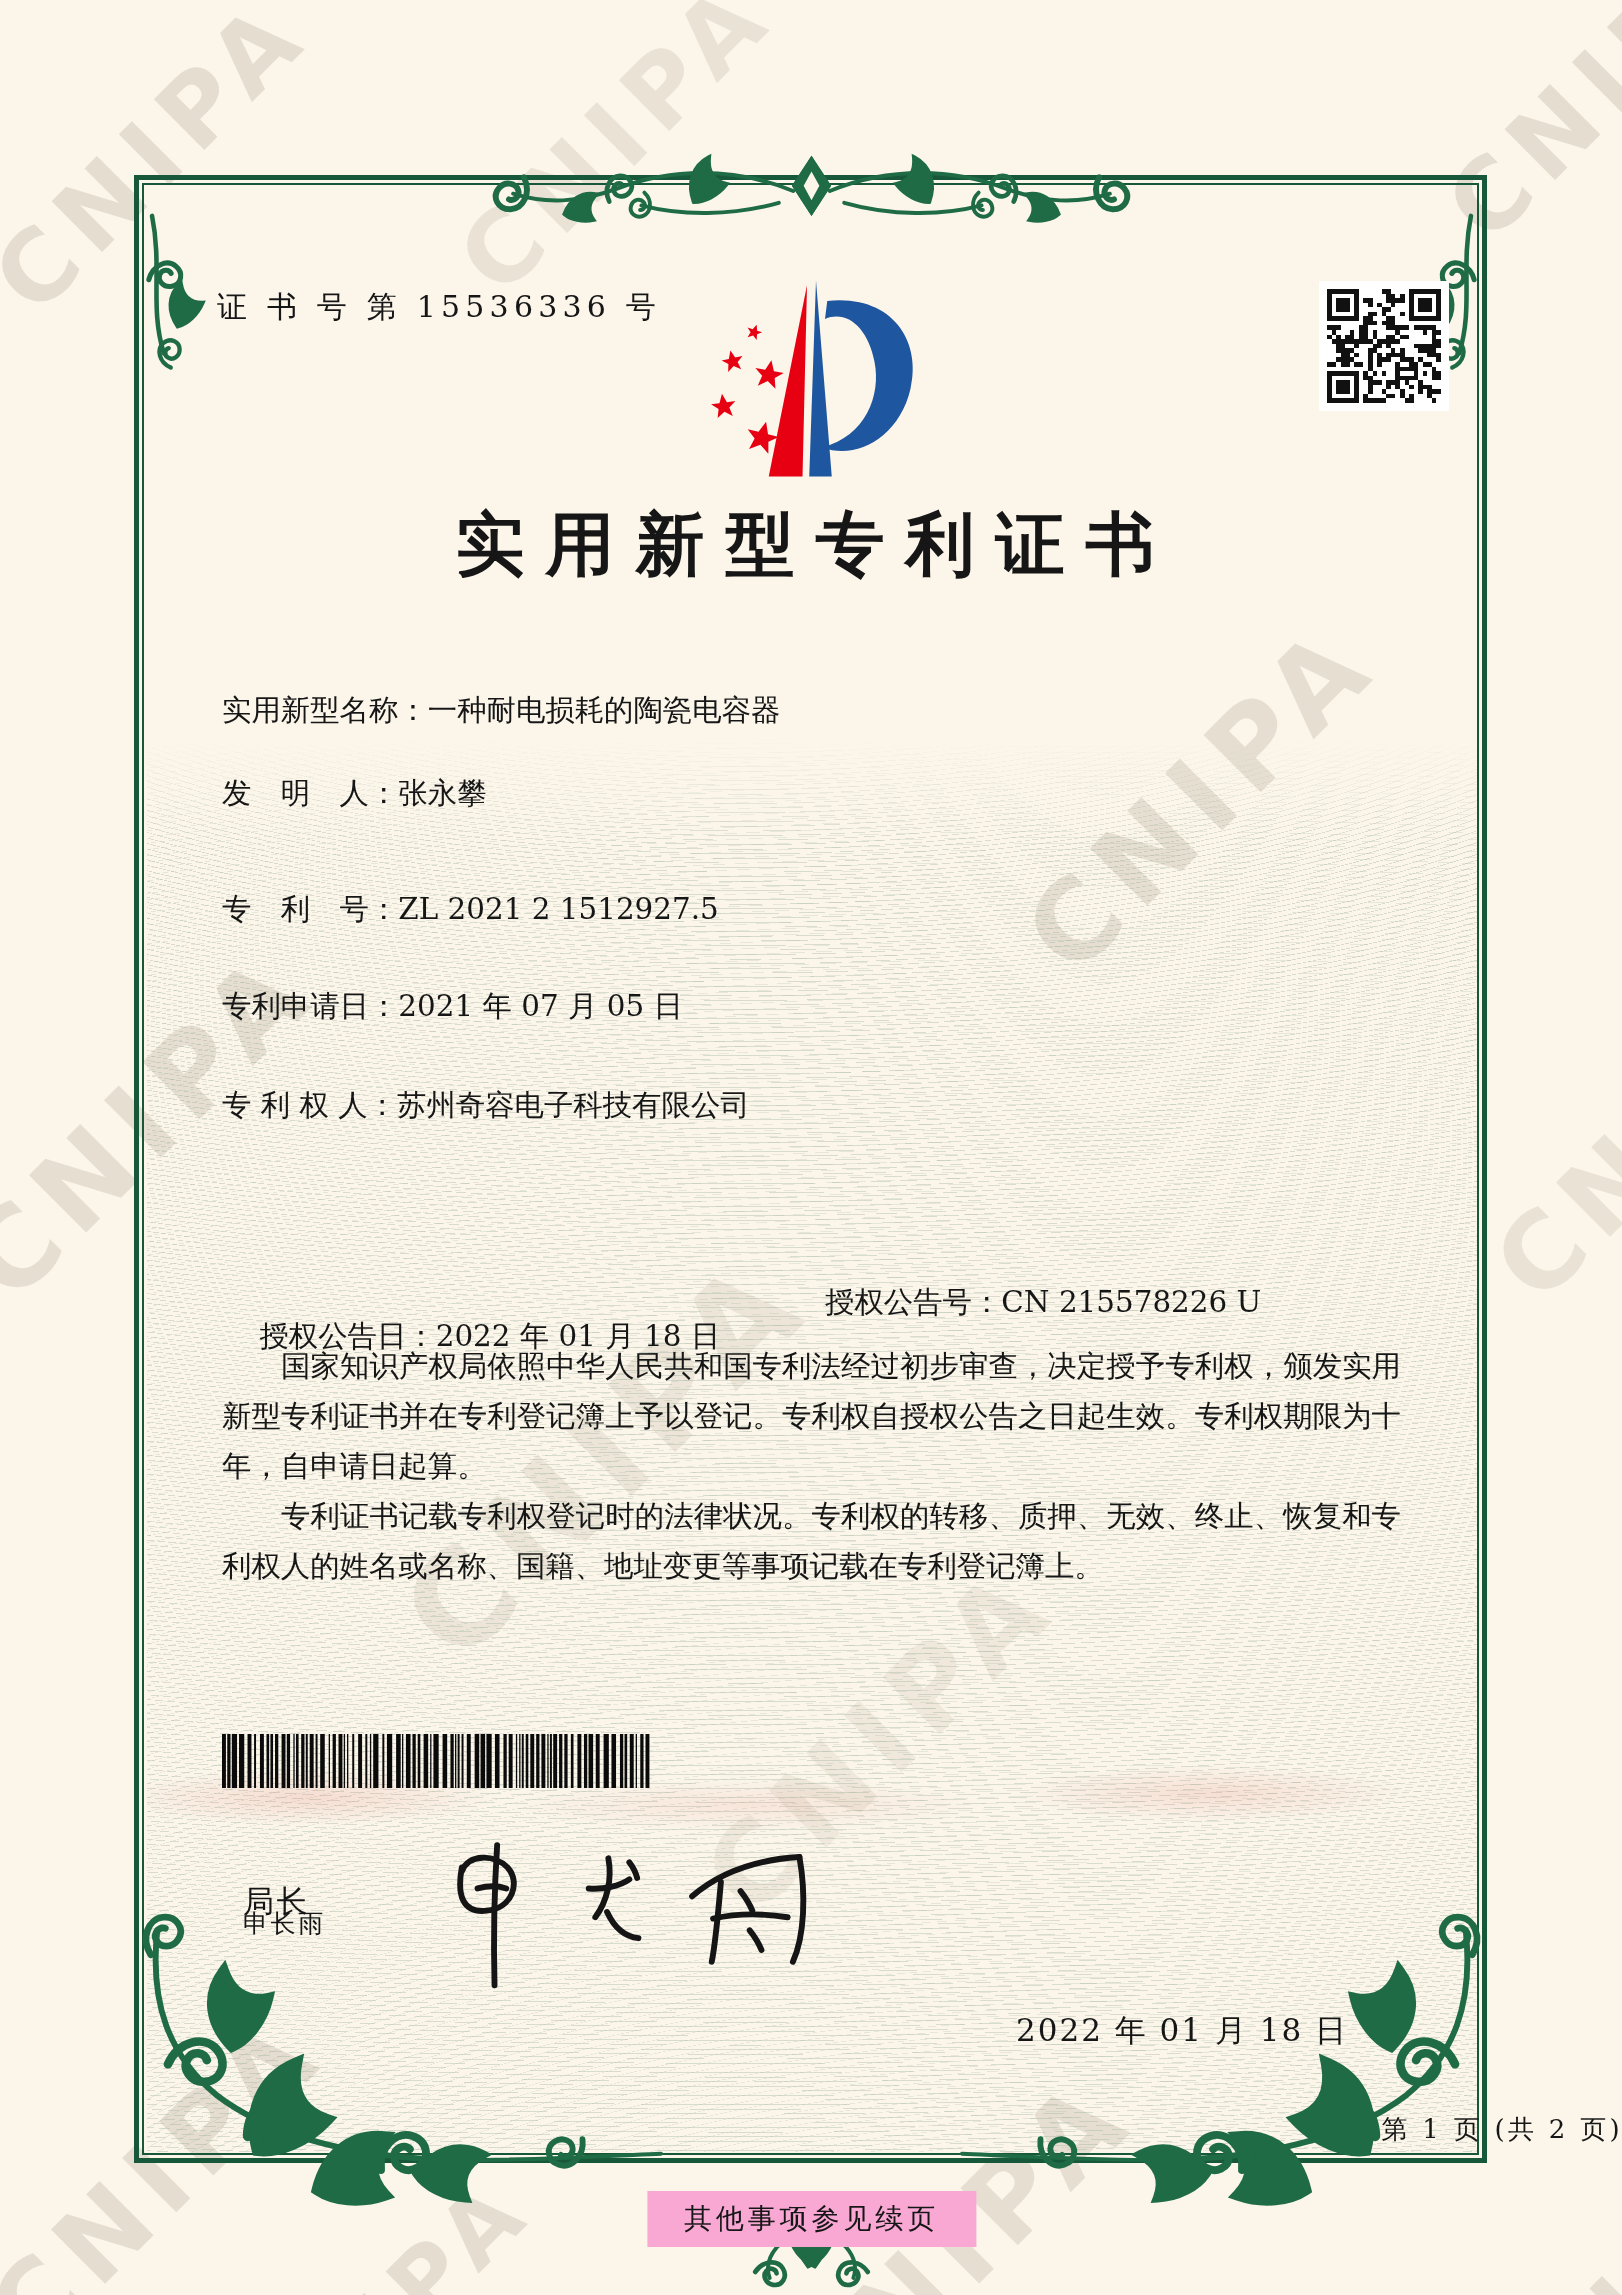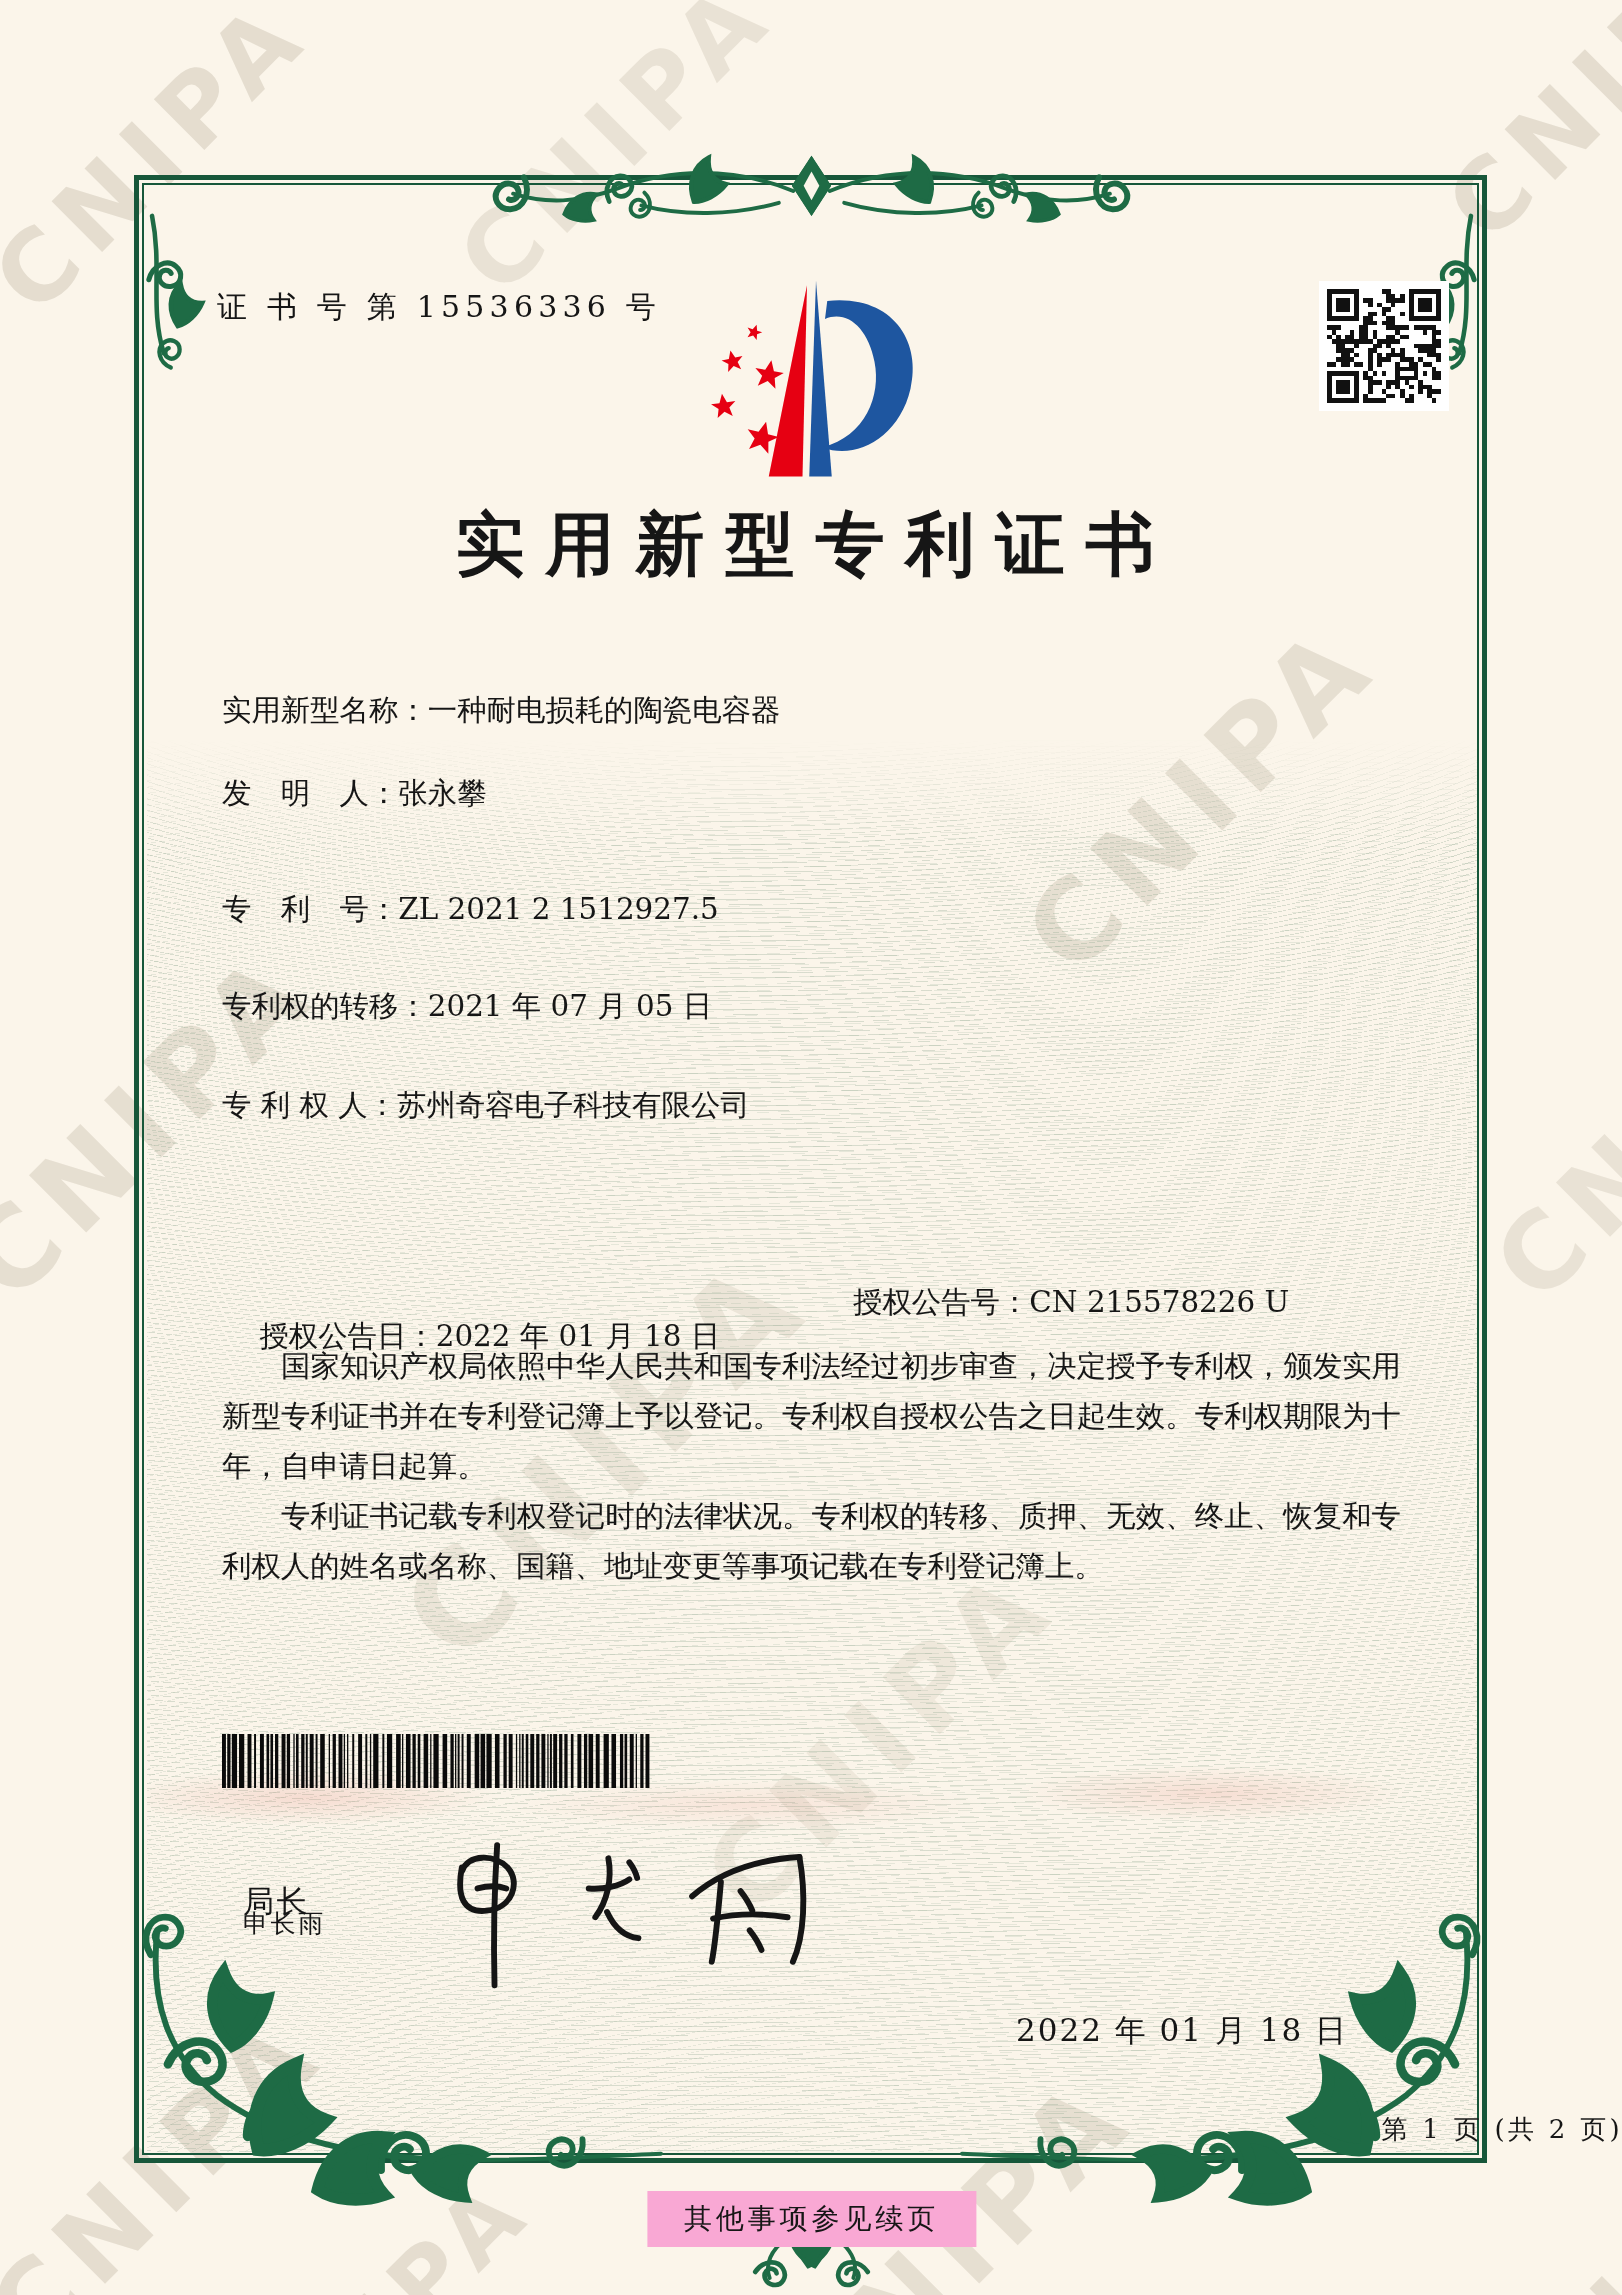--- a/index.html
+++ b/index.html
@@ -55,21 +55,21 @@
   .ornaments{position:absolute;left:0;top:0;pointer-events:none;}
   .cert-no{position:absolute;left:217px;top:287px;font-size:30px;letter-spacing:5.2px;}
   .logo{position:absolute;left:699px;top:275px;width:225px;height:216px;}
   .qr-box{position:absolute;left:1319px;top:281px;width:130px;height:130px;background:#fff;}
   .qr-box svg{position:absolute;left:7.9px;top:7.9px;width:114px;height:114px;}
   .title{
     position:absolute;left:0;right:0;top:499px;text-align:center;
     font-size:69px;font-weight:bold;letter-spacing:21px;padding-left:8px;
   }
   .row{position:absolute;left:222px;width:1191px;font-size:29.4px;white-space:pre-wrap;}
-  .row .pair2{position:absolute;left:603px;top:0;margin-left:28px;}
+  .row .pair2{position:absolute;left:603px;top:0;}
   .r0{top:691px}.r1{top:774px}.r2{top:890px}.r3{top:987px}
   .r4{top:1086px}.r5{top:1186px}.r6{top:1283px}
   .body-text{
     position:absolute;left:222px;top:1341px;width:1179px;
     font-size:29.4px;line-height:50px;text-align:justify;
   }
   .body-text p{margin:0;text-indent:59px;}
   .barcode{position:absolute;left:222px;top:1734px;width:432px;height:54px;}
   .signer-title{position:absolute;left:243px;top:1881px;font-size:31px;letter-spacing:2.6px;}
   .signer-name{position:absolute;left:243px;top:1907px;font-size:25px;letter-spacing:2.6px;font-family:Liberation Serif, serif;}
@@ -391,21 +391,21 @@
         <rect x="1" y="19" width="5" height="5" fill="#fff"></rect>
         <rect x="2" y="20" width="3" height="3" fill="#111"></rect>
       </svg>
   </div>
 
   <div class="title">实用新型专利证书</div>
 
   <div class="row r0"><span>实用新型名称：</span><span>一种耐电损耗的陶瓷电容器</span></div>
   <div class="row r1"><span>发　明　人：</span><span>张永攀</span></div>
   <div class="row r2"><span>专　利　号：</span><span>ZL 2021 2 1512927.5</span></div>
-  <div class="row r3"><span>专利权的转移：</span><span>2021 年 07 月 05 日</span></div>
+  <div class="row r3"><span>专利申请日：</span><span>2021 年 07 月 05 日</span></div>
   <div class="row r4"><span>专 利 权 人：</span><span>苏州奇容电子科技有限公司</span></div>
   <div class="row r6">
     <span>授权公告日：</span><span>2022 年 01 月 18 日</span>
     <span class="pair2"><span>授权公告号：</span><span>CN 215578226 U</span></span>
   </div>
 
   <div class="body-text">
     <p>国家知识产权局依照中华人民共和国专利法经过初步审查，决定授予专利权，颁发实用新型专利证书并在专利登记簿上予以登记。专利权自授权公告之日起生效。专利权期限为十年，自申请日起算。</p>
     <p>专利证书记载专利权登记时的法律状况。专利权的转移、质押、无效、终止、恢复和专利权人的姓名或名称、国籍、地址变更等事项记载在专利登记簿上。</p>
   </div>

